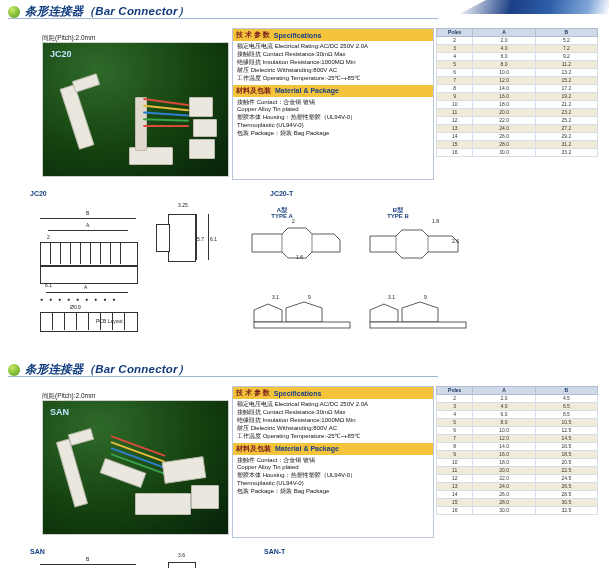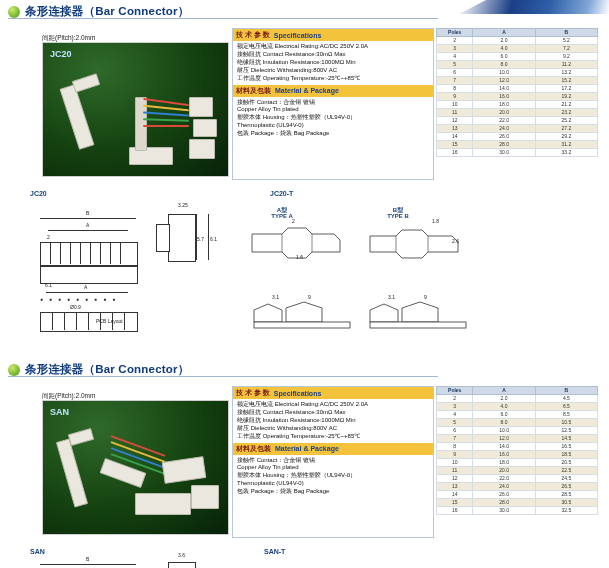--- a/index.html
+++ b/index.html
@@ -15,21 +15,21 @@
   .page{position:relative;width:609px;height:568px;}
 
   
   .corner-swoosh{
     position:absolute;top:0;right:0;width:150px;height:14px;
     background:linear-gradient(105deg,#ffffff 0%,#1b3f86 35%,#2f5fa8 60%,#7fa6d8 85%,#ffffff 100%);
     clip-path:polygon(18% 0,100% 0,100% 100%,0 100%);
   }
 
   
-  .sec-head{position:absolute;left:8px;display:flex;align-items:center;gap:5px;}
+  .sec-head{position:absolute;left:8px;display:flex;align-items:center;gap:5px;font-style:italic;}
   .bullet{
     width:12px;height:12px;border-radius:50%;
     background:radial-gradient(circle at 35% 30%, #cfe96a 0%, #8cc63f 45%, #4d9421 100%);
     display:inline-block;
   }
   .sec-title{
     font-size:11.5px;font-weight:bold;color:#0f3a7d;letter-spacing:.2px;
     white-space:nowrap;
   }
   .rule{position:absolute;height:1px;background:#9fb6d6;}

